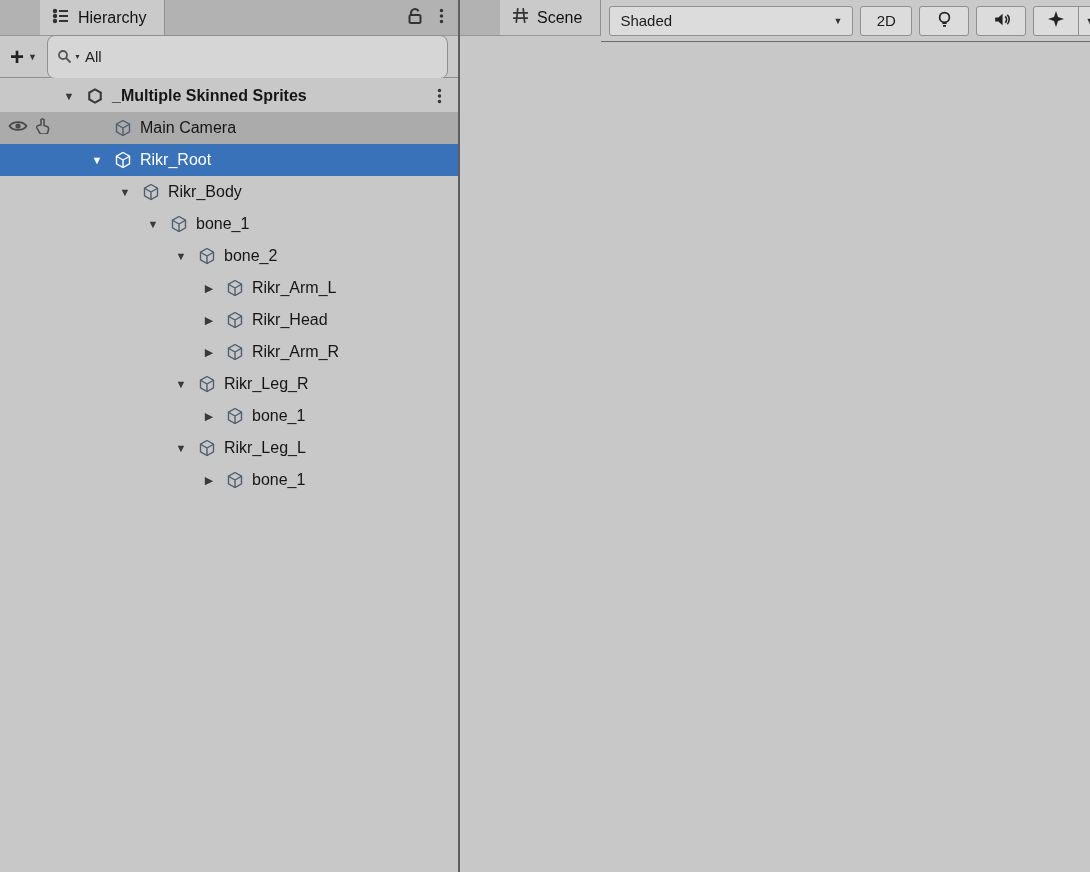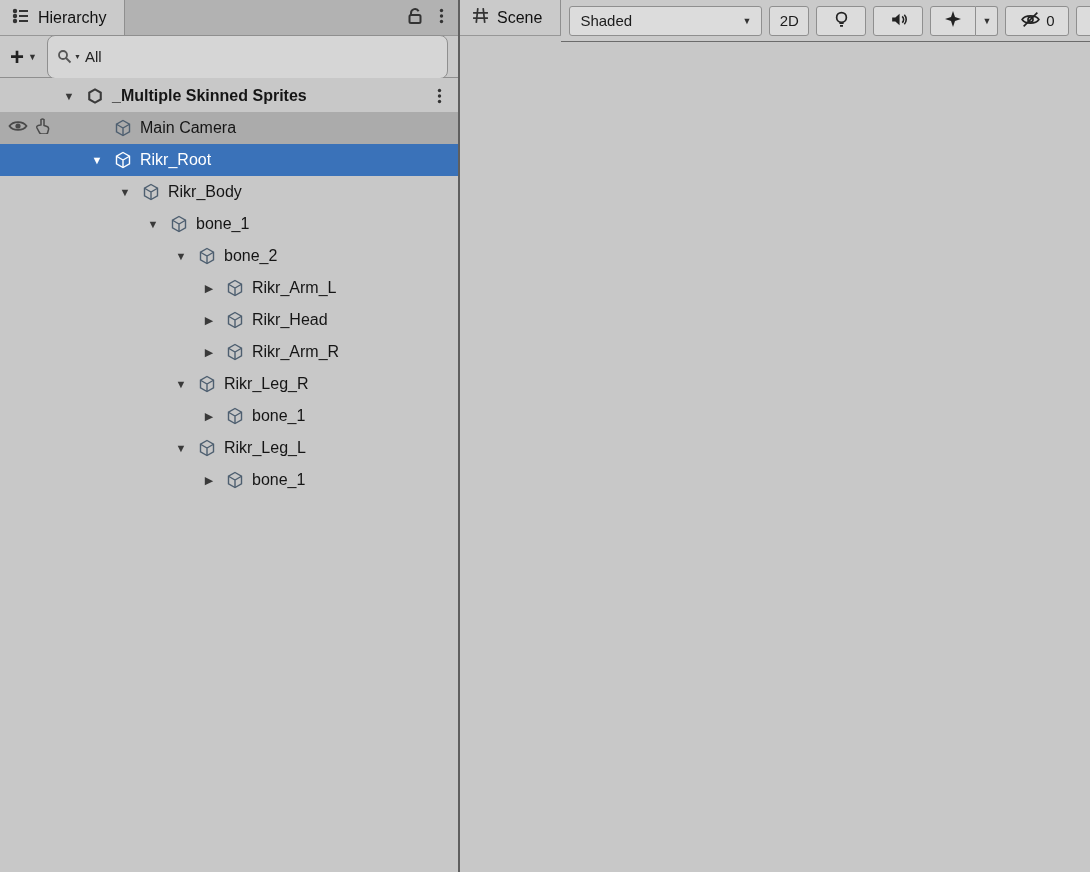--- a/index.html
+++ b/index.html
@@ -3,21 +3,21 @@
 <meta charset="utf-8">
 <style>
   * { margin:0; padding:0; box-sizing:border-box; }
   html,body { width:1090px; height:872px; overflow:hidden; }
   body { font-family:"Liberation Sans", sans-serif; background:#c8c8c8; }
   .root { display:flex; width:1090px; height:872px; }
 
   
   .hierarchy-panel { width:460px; flex:0 0 460px; display:flex; flex-direction:column; background:#c8c8c8; border-right:2px solid #5f5f5f; }
   .tabbar { height:36px; flex:0 0 36px; background:#b2b2b2; display:flex; align-items:stretch; border-bottom:1px solid #979797; }
-  .tab { display:flex; align-items:center; gap:8px; padding:0 18px 0 12px; background:#cacaca; border-right:1px solid #8f8f8f; font-size:16px; color:#111; }
+  .tab { display:flex; align-items:center; gap:8px; padding:0 18px 0 12px; background:#cacaca; border-right:1px solid #8f8f8f; font-size:16px; color:#111;margin-left:40px; }
   .tabbar-actions { margin-left:auto; display:flex; align-items:center; gap:16px; padding:0 14px; }
   .h-toolbar { height:42px; flex:0 0 42px; background:#cacaca; border-bottom:1px solid #8f8f8f; display:flex; align-items:center; padding:0 10px; gap:10px; }
   .plus-btn { display:flex; align-items:center; gap:4px; color:#222; cursor:default; }
   .plus-glyph { font-size:24px; line-height:1; font-weight:bold; }
   .caret { font-size:9px; color:#333; }
   .searchbox { flex:1; height:44px; background:#d6d6d6; border:1px solid #8f8f8f; border-radius:8px; display:flex; align-items:center; padding:0 9px; gap:4px; }
   .searchbox input { border:none; background:transparent; outline:none; font-size:15px; color:#222; width:100%; font-family:inherit; }
   .tree { flex:1; overflow:hidden; background:#c8c8c8; padding-top:2px; }
   .row { height:32px; display:flex; align-items:center; font-size:16px; color:#151515; }
   .row.bold .label { font-weight:bold; }
@@ -29,22 +29,22 @@
   .row.selected .expander { color:#fff; }
   .obj-icon { width:26px; flex:0 0 26px; display:flex; align-items:center; justify-content:center; color:#4e5f70; }
   .row.selected .obj-icon { color:#fff; }
   .label { margin-left:4px; white-space:nowrap; }
   .kebab { margin-left:auto; padding-right:16px; display:flex; align-items:center; }
 
   
   .scene-panel { flex:1; min-width:0; display:flex; flex-direction:row; }
   .s-toolbar { height:42px; flex:0 0 42px; background:#cacaca; border-bottom:1px solid #6b6b6b; display:flex; align-items:center; padding:0 8px; gap:7px; }
   .btn { height:30px; background:#dcdcdc; border:1px solid #8f8f8f; border-radius:3px; display:flex; align-items:center; justify-content:center; font-size:15px; color:#1c1c1c; cursor:default; }
-  .dropdown { width:193px; justify-content:space-between; padding:0 10px; }
-  .btn-2d { width:40px; margin-left:auto;align-items:center; }
+  .dropdown { width:244px; justify-content:space-between; padding:0 10px; }
+  .btn-2d { width:52px; margin-left:auto;align-items:center; }
   .icon-btn { width:50px; }
   .split { display:flex; }
   .split .main { width:46px; border-top-right-radius:0; border-bottom-right-radius:0; }
   .split .caretbtn { width:22px; border-left:none; border-top-left-radius:0; border-bottom-left-radius:0; }
   .eye-btn { width:64px; gap:5px; }
   .viewport { flex:1; position:relative; overflow:hidden;
     background-color:#4a4a4a;
     background-image:linear-gradient(rgba(0,0,0,0.10) 1px, transparent 1px),
                      linear-gradient(90deg, rgba(0,0,0,0.10) 1px, transparent 1px);
     background-size:128px 128px; background-position:58px 9px; }

